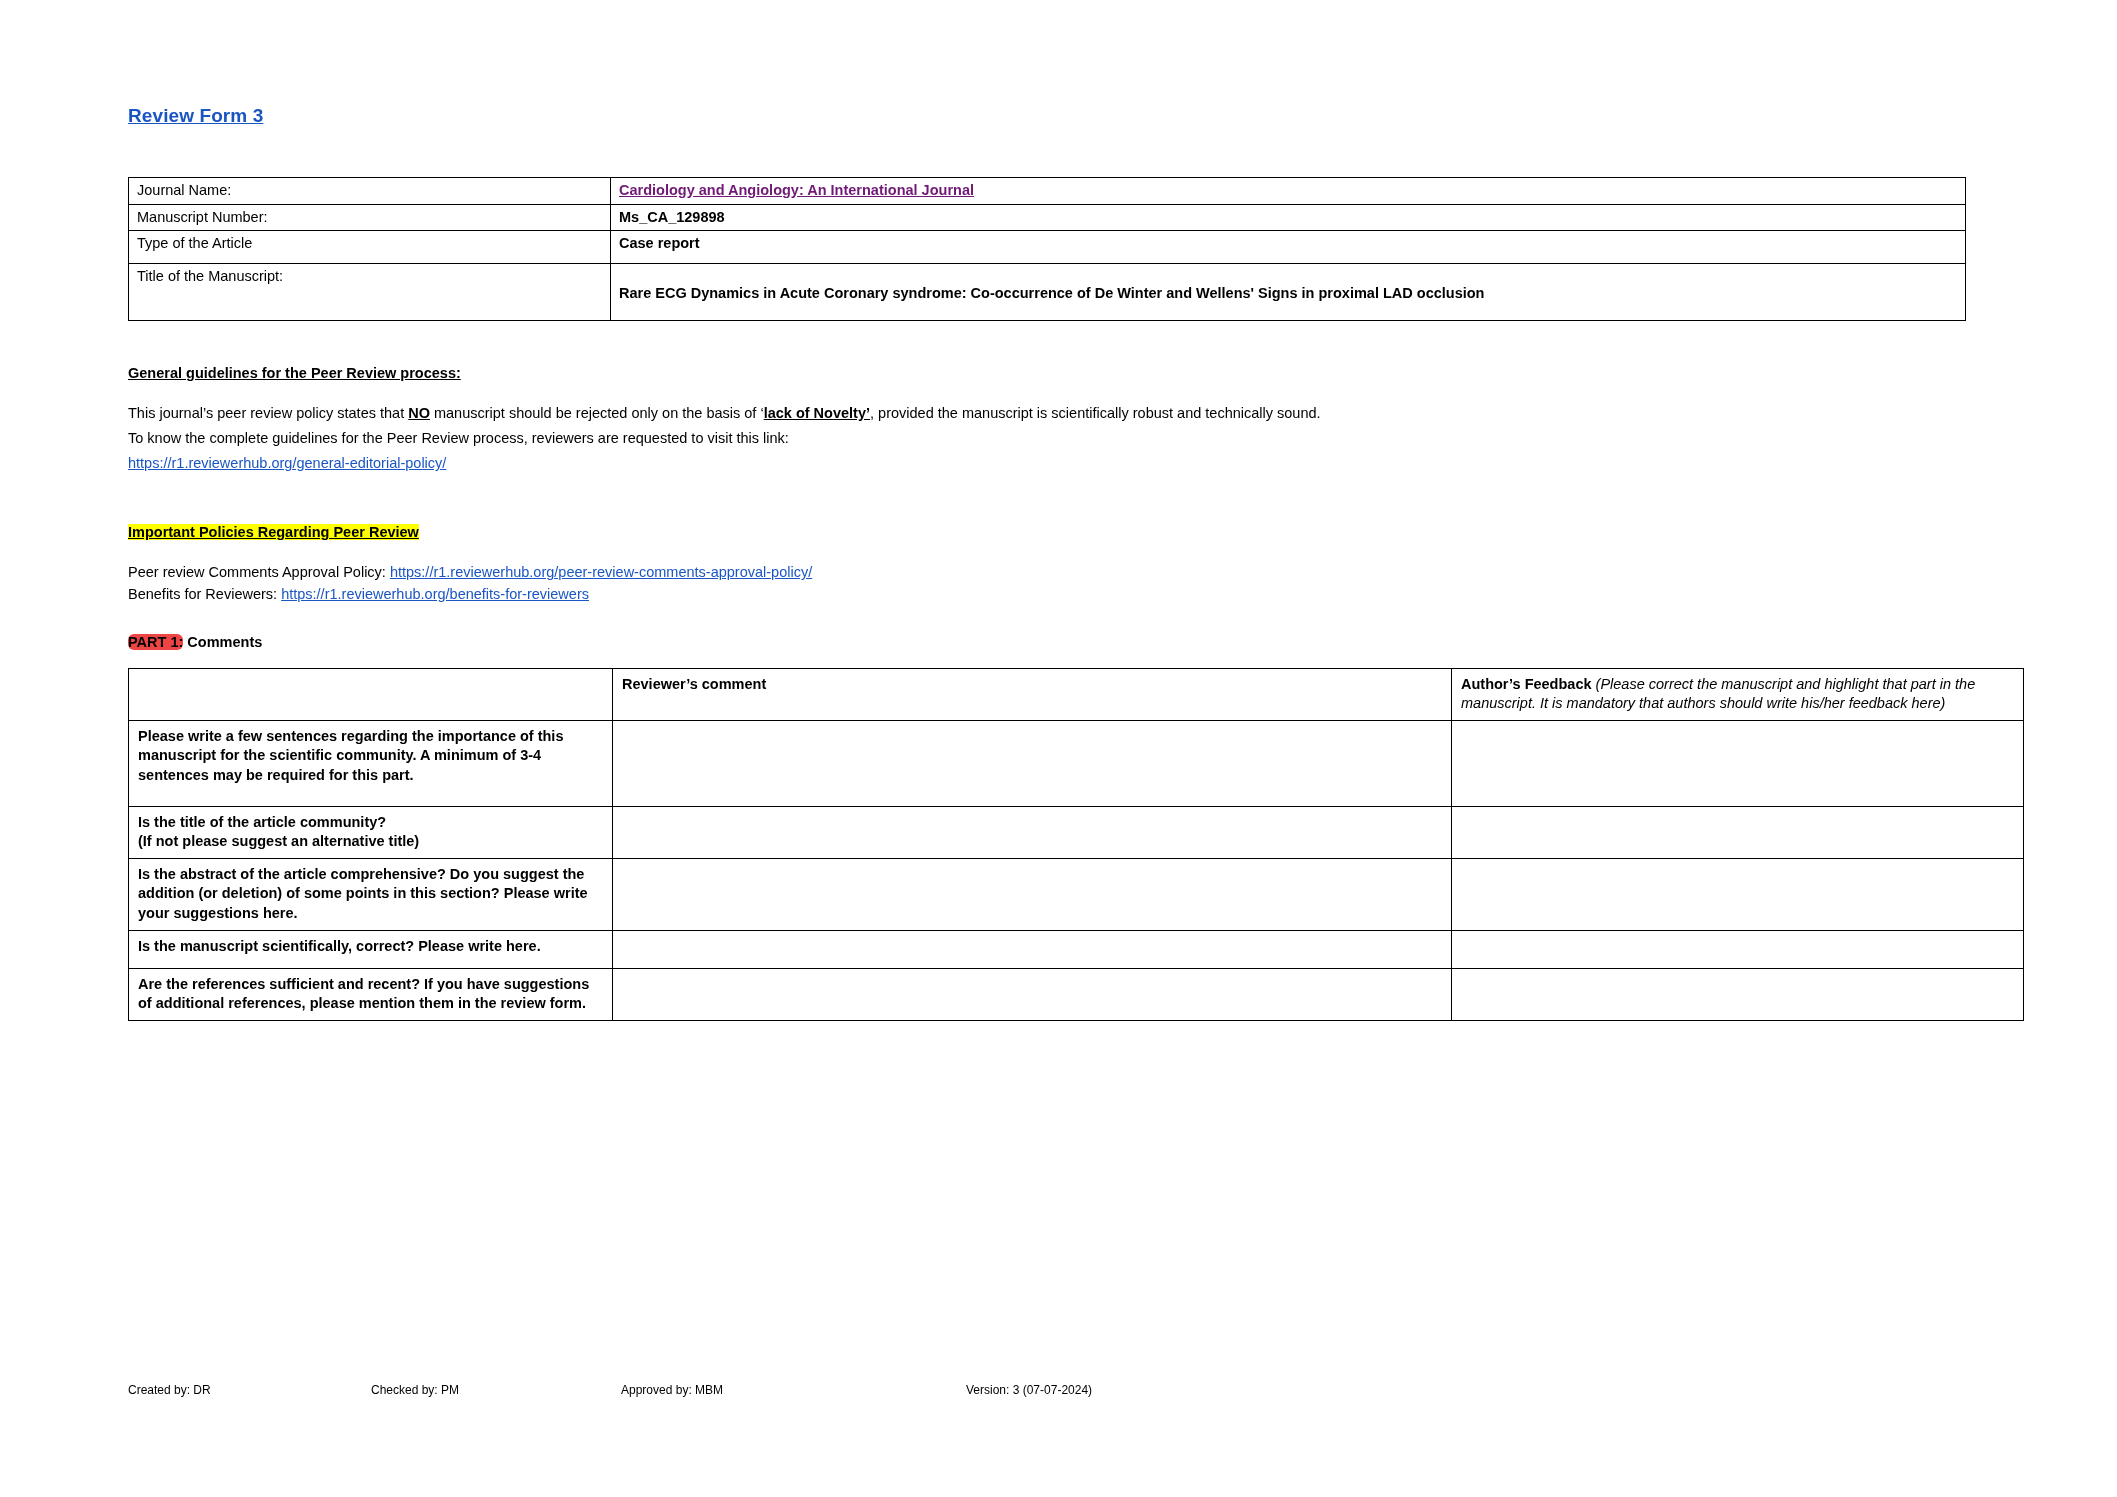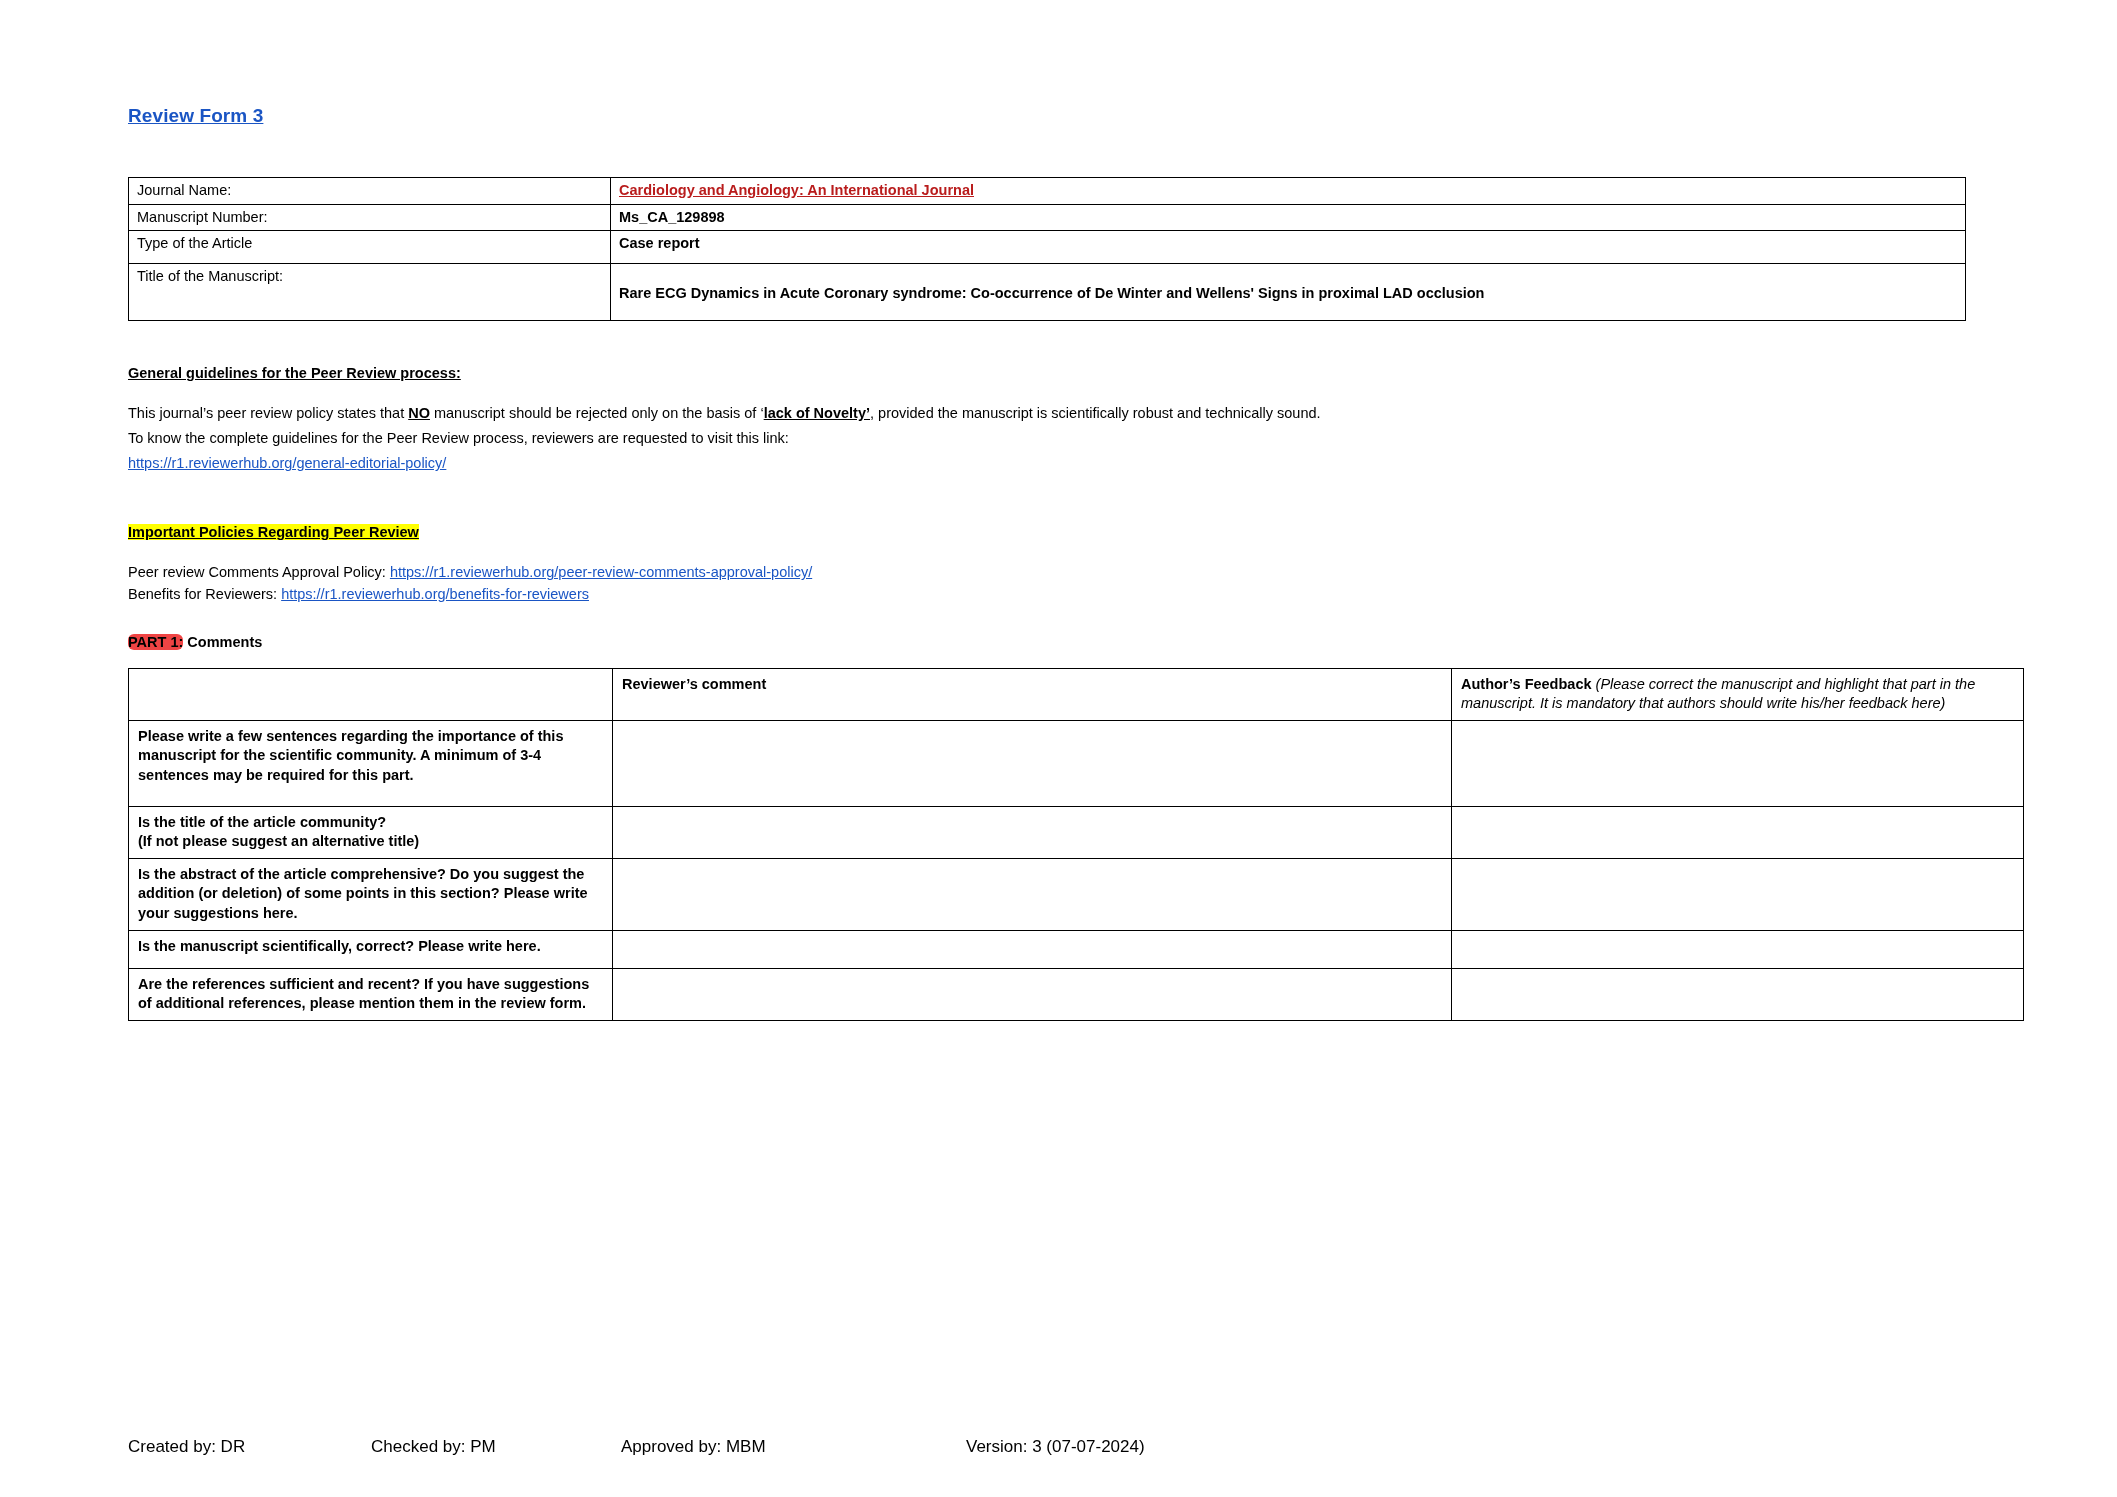--- a/index.html
+++ b/index.html
@@ -50,21 +50,21 @@
     border: 1px solid #000;
     padding: 3px 8px;
     font-size: 14.5px;
     vertical-align: top;
     line-height: 1.35;
   }
   table.meta td.label {
     width: 465px;
   }
   .meta-value-link {
-    color: #b91c1c;
+    color: #701a75;
     font-weight: bold;
     text-decoration: underline;
     font-size: 14.5px;
   }
   .meta-value-bold {
     font-weight: bold;
     font-size: 14.5px;
   }
   .cell-pad-tall { height: 50px; }
   .cell-pad-mid { height: 26px; }
@@ -151,23 +151,23 @@
   .row-h2 { height: 40px; }
   .row-h3 { height: 72px; }
   .row-h4 { height: 38px; }
   .row-h5 { height: 48px; }
   .row-hdr { height: 44px; }
 
   
   .footer {
     position: absolute;
     left: 128px;
-    top: 1437px;
+    top: 1383px;
     width: 1870px;
-    font-size: 17px;
+    font-size: 12px;
     text-decoration: underline;
   }
   .footer span { display: inline-block; }
   .f1 { width: 243px; }
   .f2 { width: 250px; }
   .f3 { width: 345px; }
 </style>
 </head>
 <body>
 

